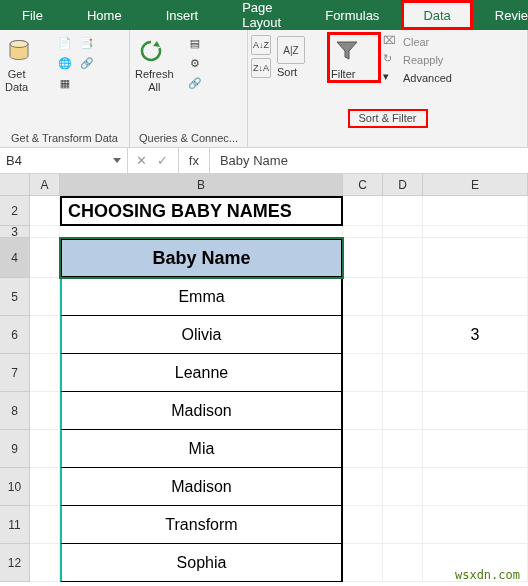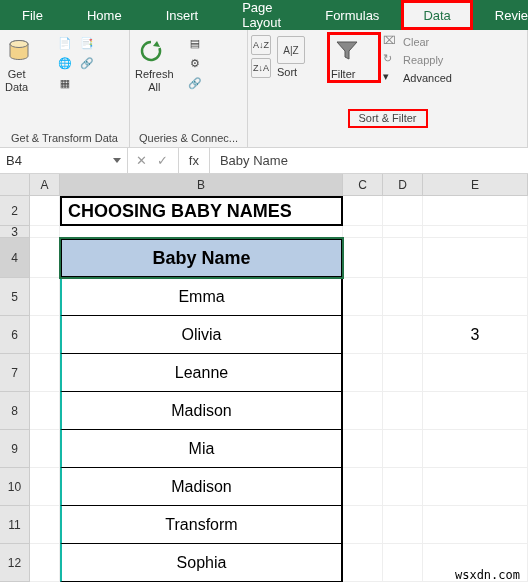--- a/index.html
+++ b/index.html
@@ -59,21 +59,21 @@
 
 .grid { position: relative; }
 .gridrow { display: flex; }
 .cell { border-right: 1px solid #eee; border-bottom: 1px solid #eee; font-size: 14px; display: flex; align-items: center; justify-content: center; }
 .title-cell { font-weight: bold; font-size: 18px; border: 2px solid #000; justify-content: flex-start; padding: 0 6px; width: 283px; }
 .header-cell { font-weight: bold; font-size: 18px; background: #b8cce4; border: 2px solid #000; width: 283px; position: relative; }
 .header-cell.selected { outline: 2px solid #217346; outline-offset: -1px; }
 .data-cell { border-left: 2px solid #14b8a6; border-right: 2px solid #000; border-bottom: 1.5px solid #000; width: 283px; font-size: 16px; }
 .val-cell { font-size: 16px; }
 
-.watermark { position: absolute; bottom: 4px; right: 8px; color: #000000; font-size: 12px; font-family: monospace; }
+.watermark { position: absolute; bottom: 4px; right: 8px; color: #4d7c0f; font-size: 12px; font-family: monospace; }
 </style>
 </head>
 <body>
 
 <div class="tabs">
   <div class="tab">File</div>
   <div class="tab">Home</div>
   <div class="tab">Insert</div>
   <div class="tab">Page Layout</div>
   <div class="tab">Formulas</div>

